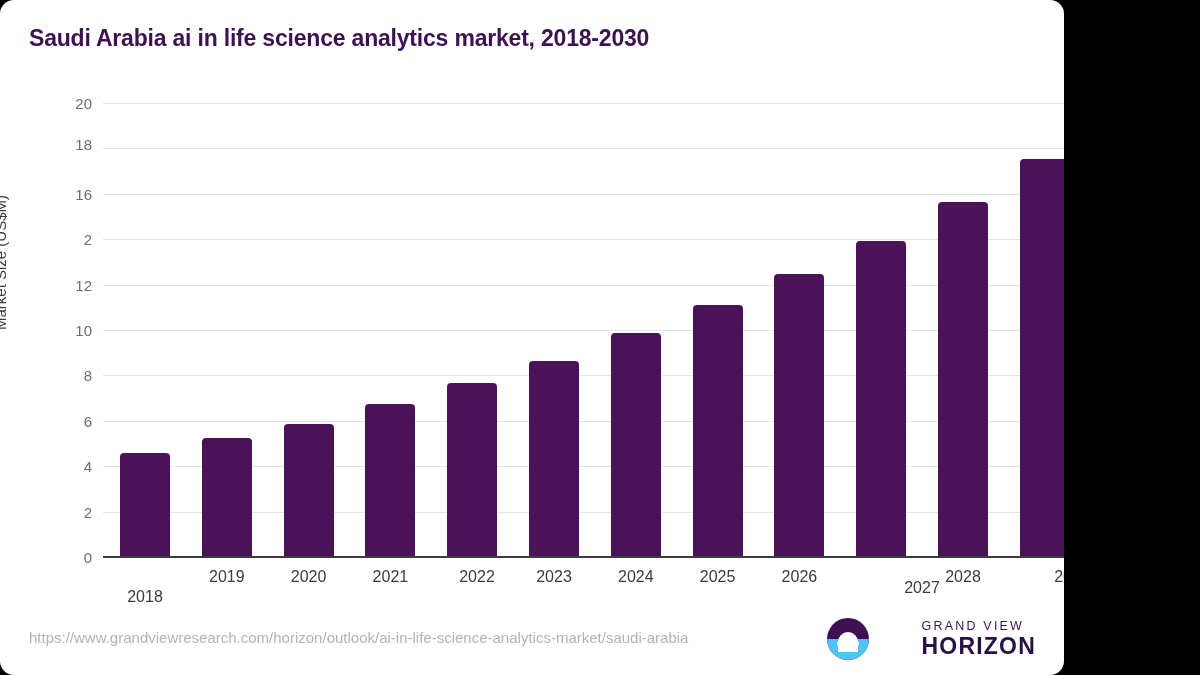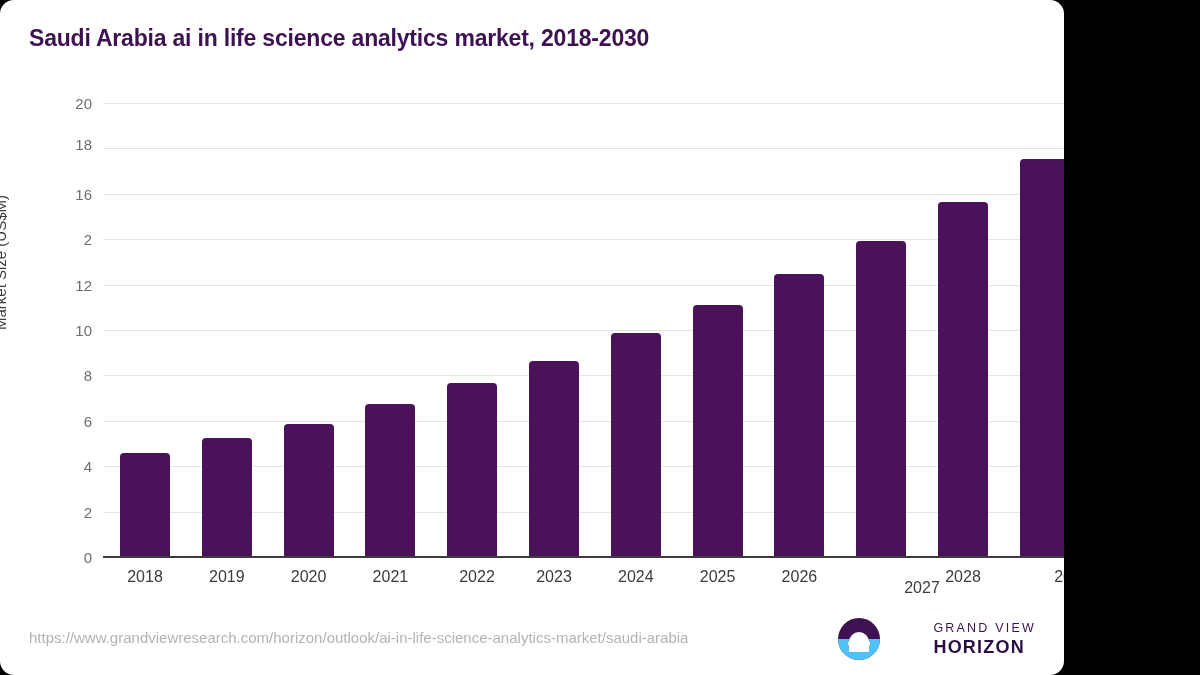--- a/index.html
+++ b/index.html
@@ -164,21 +164,21 @@
     background: #ffffff;
   }
   .logo-text { line-height: 1; margin-left: 44px; }
   .logo-top {
     font-size: 12.5px;
     letter-spacing: 2.2px;
     color: #3d1152;
     font-weight: normal;
   }
   .logo-bottom {
-    font-size: 18px;
+    font-size: 23px;
     letter-spacing: 1.2px;
     color: #2a0f45;
     font-weight: bold;
     margin-top: 3px;
   }
 </style>
 </head>
 <body>
 
 <div class="page">
@@ -226,21 +226,21 @@
         <div class="bar" title="2026: 12.47" style="left: 671.4px; width: 50px; height: 283.069px; background: rgb(74, 18, 89);"></div>
         <div class="bar" title="2027: 13.93" style="left: 753.2px; width: 50px; height: 316.211px; background: rgb(74, 18, 89);"></div>
         <div class="bar" title="2028: 15.64" style="left: 835px; width: 50px; height: 355.028px; background: rgb(74, 18, 89);"></div>
         <div class="bar" title="2029: 17.54" style="left: 916.8px; width: 50px; height: 398.158px; background: rgb(74, 18, 89);"></div>
         <div class="bar" title="2030: 19.58" style="left: 998.6px; width: 50px; height: 444.466px; background: rgb(74, 18, 89);"></div>
       </div>
     <div class="axis-baseline"></div>
   </div>
 
   <div id="xlabels">
-      <div class="xtick" style="left: 100px;">2018</div>
+      <div class="xtick" style="left: 100px; margin-top: 20px;">2018</div>
       <div class="xtick" style="left: 181.8px;">2019</div>
       <div class="xtick" style="left: 263.6px;">2020</div>
       <div class="xtick" style="left: 345.4px;">2021</div>
       <div class="xtick" style="left: 432px;">2022</div>
       <div class="xtick" style="left: 509px;">2023</div>
       <div class="xtick" style="left: 590.8px;">2024</div>
       <div class="xtick" style="left: 672.6px;">2025</div>
       <div class="xtick" style="left: 754.4px;">2026</div>
       <div class="xtick" style="left: 877px; margin-top: 11px;">2027</div>
       <div class="xtick" style="left: 918px;">2028</div>

